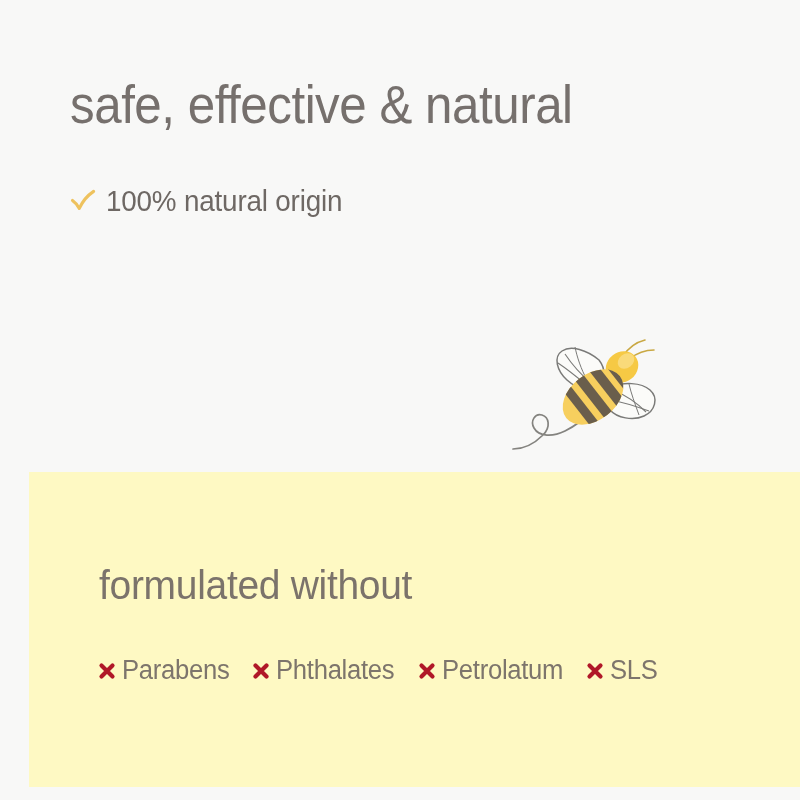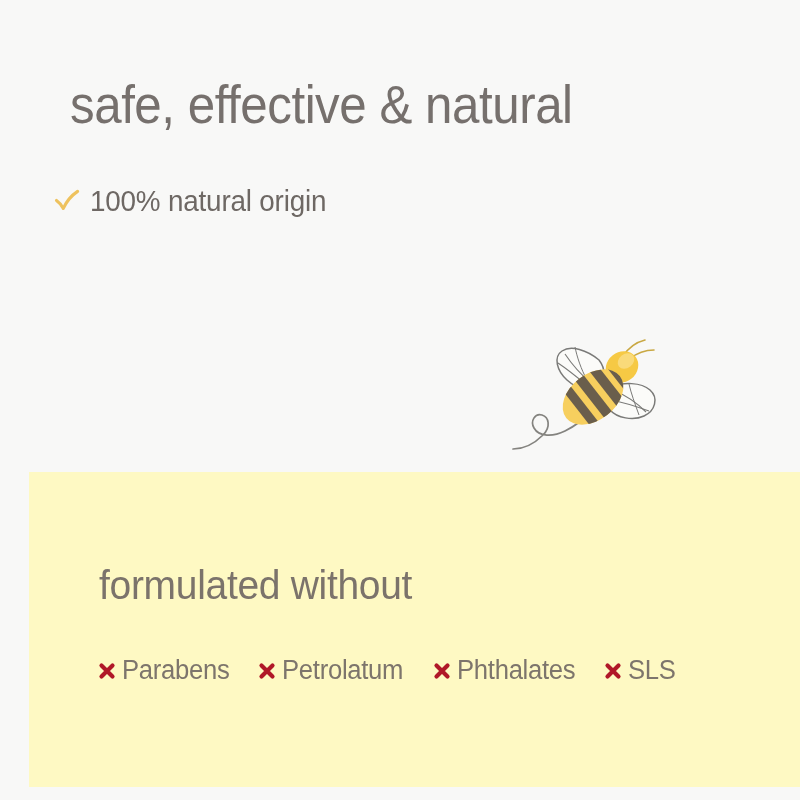--- a/index.html
+++ b/index.html
@@ -41,21 +41,21 @@
     color: #76706D;
     font-weight: 400;
     font-family: "Liberation Sans", sans-serif;
     transform: scaleX(0.93);
     transform-origin: left top;
     white-space: nowrap;
   }
 
   .benefits {
     position: absolute;
-    left: 52px;
+    left: 68px;
     top: 176px;
     width: 520px;
     text-align: right;
   }
   .benefit-row {
     display: flex;
     align-items: center;
     height: 50px;
     margin-bottom: 32px;
   }
@@ -111,21 +111,21 @@
     transform-origin: left top;
     white-space: nowrap;
   }
 
   .exclusions {
     position: absolute;
     left: 68px;
     top: 183px;
     display: flex;
     align-items: center;
-    gap: 22px;
+    gap: 16px;
   }
   .exclusion-item {
     display: flex;
     align-items: center;
     white-space: nowrap;
   }
   .x-icon {
     width: 20px;
     height: 20px;
     flex: 0 0 20px;
@@ -237,38 +237,38 @@
         </span>
         <span class="exclusion-label">Parabens</span>
       </div>
 
       <div class="exclusion-item">
         <span class="x-icon">
           <svg width="20" height="20" viewBox="0 0 20 20">
             <path d="M4.5 4.5 L15.5 15.5 M15.5 4.5 L4.5 15.5" stroke="#B01828" stroke-width="4.2" stroke-linecap="round"></path>
           </svg>
         </span>
+        <span class="exclusion-label">Phthalates</span>
+      </div>
+
+      <div class="exclusion-item">
+        <span class="x-icon">
+          <svg width="20" height="20" viewBox="0 0 20 20">
+            <path d="M4.5 4.5 L15.5 15.5 M15.5 4.5 L4.5 15.5" stroke="#B01828" stroke-width="4.2" stroke-linecap="round"></path>
+          </svg>
+        </span>
         <span class="exclusion-label">Petrolatum</span>
       </div>
 
       <div class="exclusion-item">
         <span class="x-icon">
           <svg width="20" height="20" viewBox="0 0 20 20">
             <path d="M4.5 4.5 L15.5 15.5 M15.5 4.5 L4.5 15.5" stroke="#B01828" stroke-width="4.2" stroke-linecap="round"></path>
           </svg>
         </span>
-        <span class="exclusion-label">Phthalates</span>
-      </div>
-
-      <div class="exclusion-item">
-        <span class="x-icon">
-          <svg width="20" height="20" viewBox="0 0 20 20">
-            <path d="M4.5 4.5 L15.5 15.5 M15.5 4.5 L4.5 15.5" stroke="#B01828" stroke-width="4.2" stroke-linecap="round"></path>
-          </svg>
-        </span>
         <span class="exclusion-label">SLS</span>
       </div>
 
     </div>
 
   </div>
 
 </div>
 
 </body></html>

